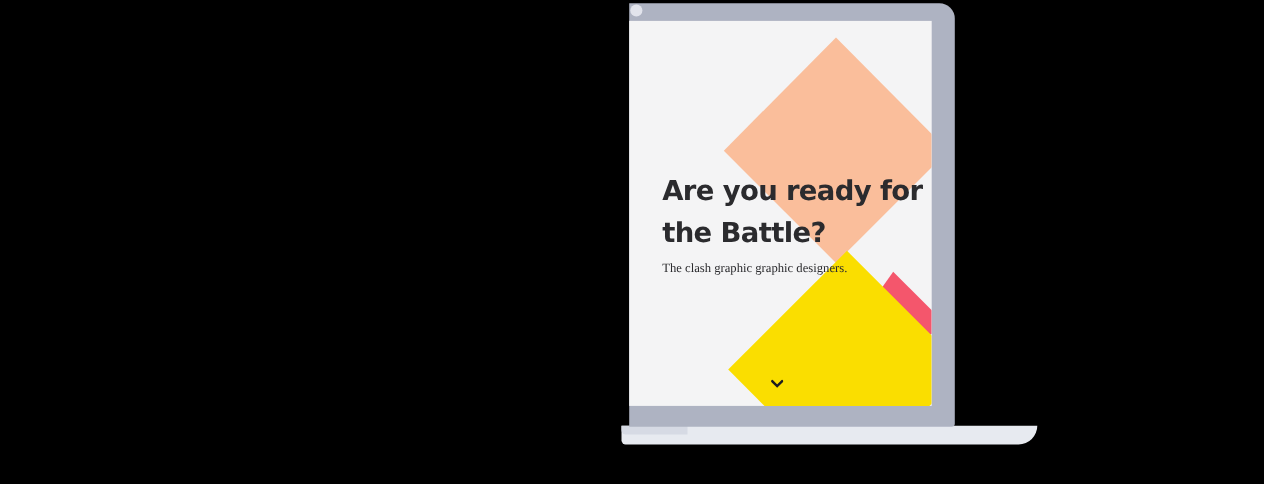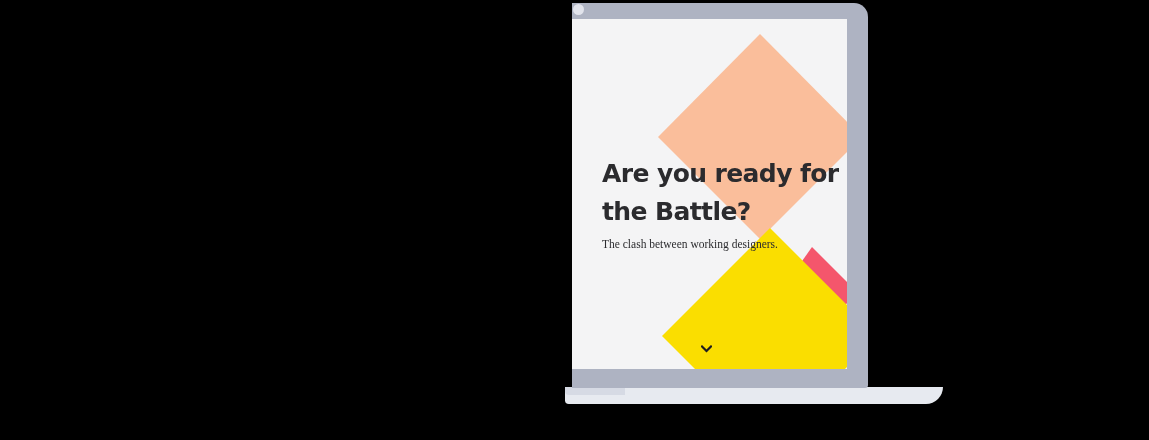--- a/index.html
+++ b/index.html
@@ -169,21 +169,21 @@
 
         <polygon points="188,15 290,118 188,220 86,118" fill="#fabe9b"></polygon>
 
         <polygon points="240,228 290,278 240,300 216,262" fill="#f4566c"></polygon>
 
         <polygon points="198,209 306,317 198,425 90,317" fill="#fade00"></polygon>
       </svg>
 
       <div class="hero">
         <h1 class="hero-title">Are you ready for the Battle?</h1>
-        <p class="hero-subtitle">The clash between working designers.</p>
+        <p class="hero-subtitle">The clash graphic graphic designers.</p>
       </div>
 
       <div class="scroll-chevron">
         <svg width="11" height="8" viewBox="0 0 11 8">
           <path d="M1 1.5 L5.5 6 L10 1.5" fill="none" stroke="#1d1d20" stroke-width="2.2" stroke-linecap="square"></path>
         </svg>
       </div>
 
     </div>
   </div>

